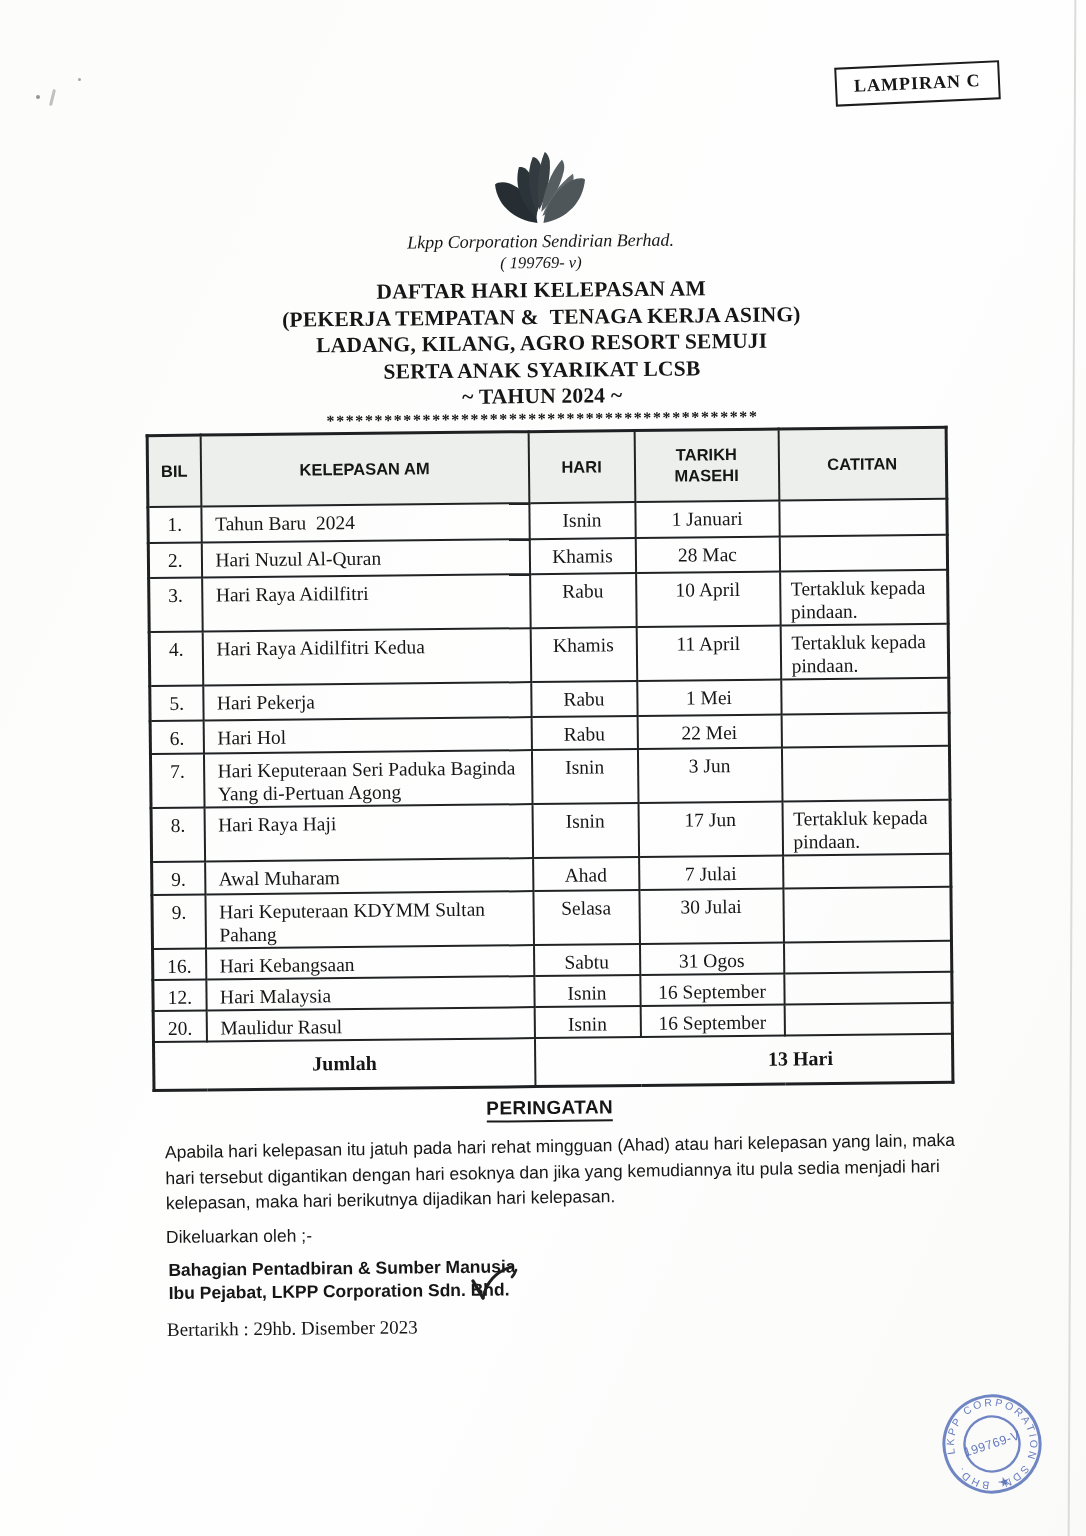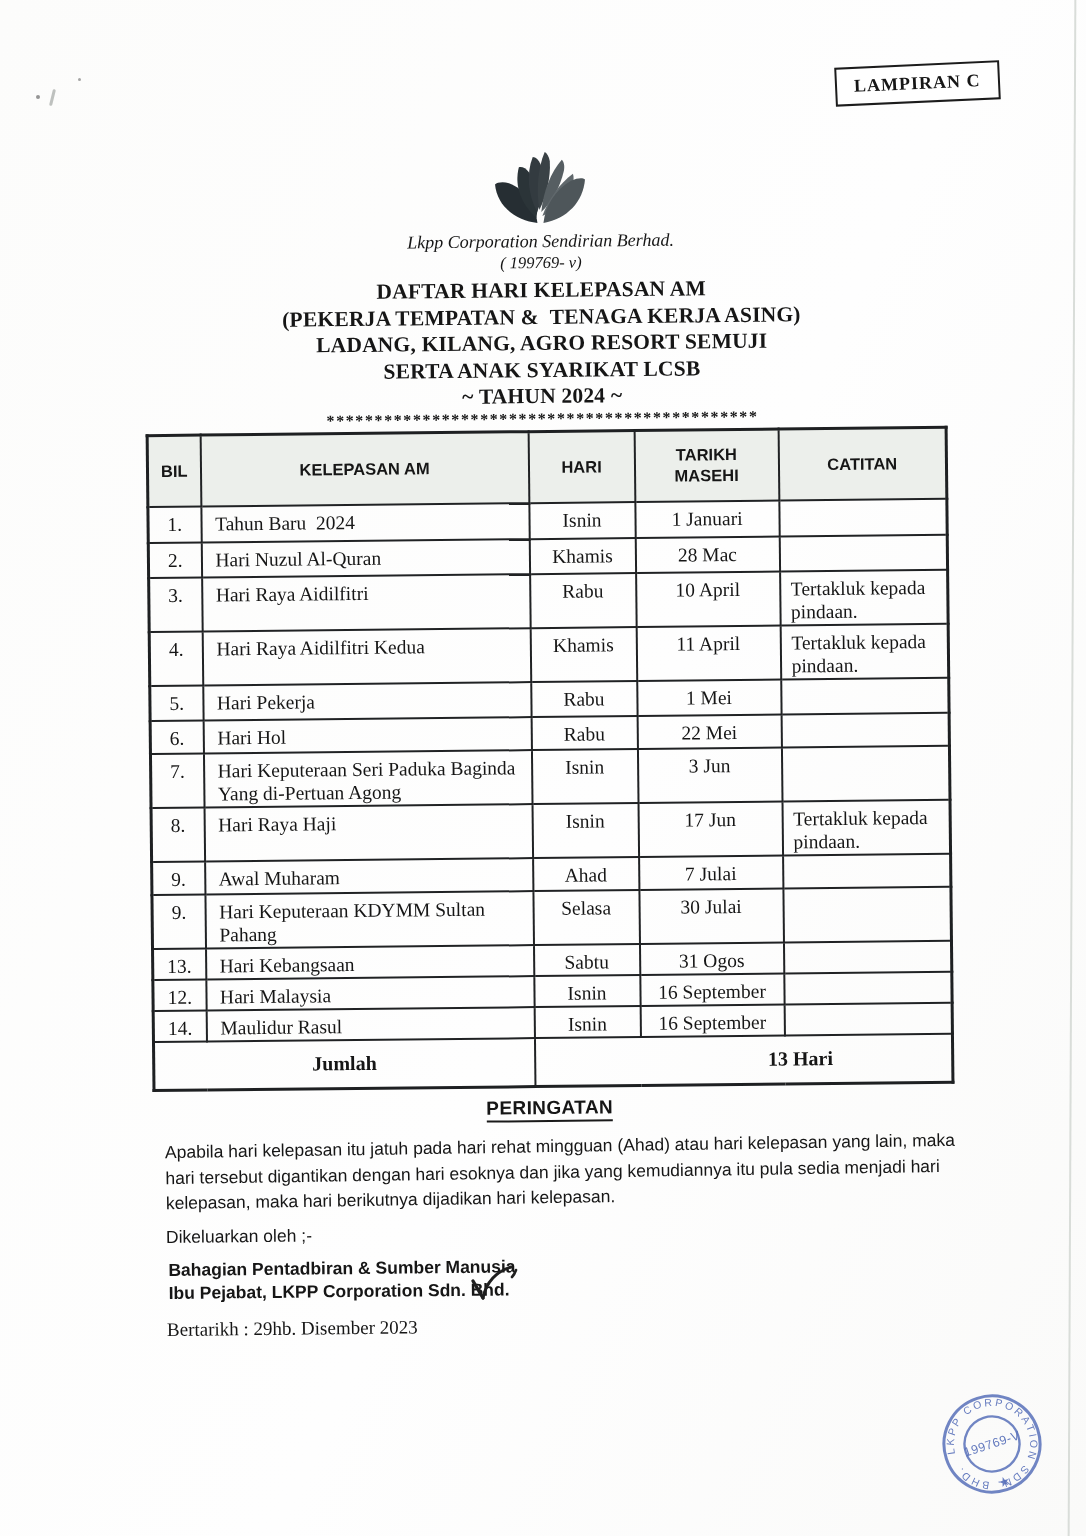--- a/index.html
+++ b/index.html
@@ -194,35 +194,35 @@
       </tr>
       <tr style="height:52px">
         <td class="c-no">9.</td>
         <td class="c-name">Hari Keputeraan KDYMM Sultan
 Pahang</td>
         <td class="c-day">Selasa</td>
         <td class="c-date">30 Julai</td>
         <td class="c-note"></td>
       </tr>
       <tr style="height:30px">
-        <td class="c-no">13.</td>
+        <td class="c-no">16.</td>
         <td class="c-name">Hari Kebangsaan</td>
         <td class="c-day">Sabtu</td>
         <td class="c-date">31 Ogos</td>
         <td class="c-note"></td>
       </tr>
       <tr style="height:30px">
         <td class="c-no">12.</td>
         <td class="c-name">Hari Malaysia</td>
         <td class="c-day">Isnin</td>
         <td class="c-date">16 September</td>
         <td class="c-note"></td>
       </tr>
       <tr style="height:30px">
-        <td class="c-no">14.</td>
+        <td class="c-no">20.</td>
         <td class="c-name">Maulidur Rasul</td>
         <td class="c-day">Isnin</td>
         <td class="c-date">16 September</td>
         <td class="c-note"></td>
       </tr>
       <tr class="total-row" style="height:48px">
         <td class="total-label" colspan="2">Jumlah</td>
         <td class="total-value" colspan="3">13 Hari</td>
       </tr>
     </tbody>

